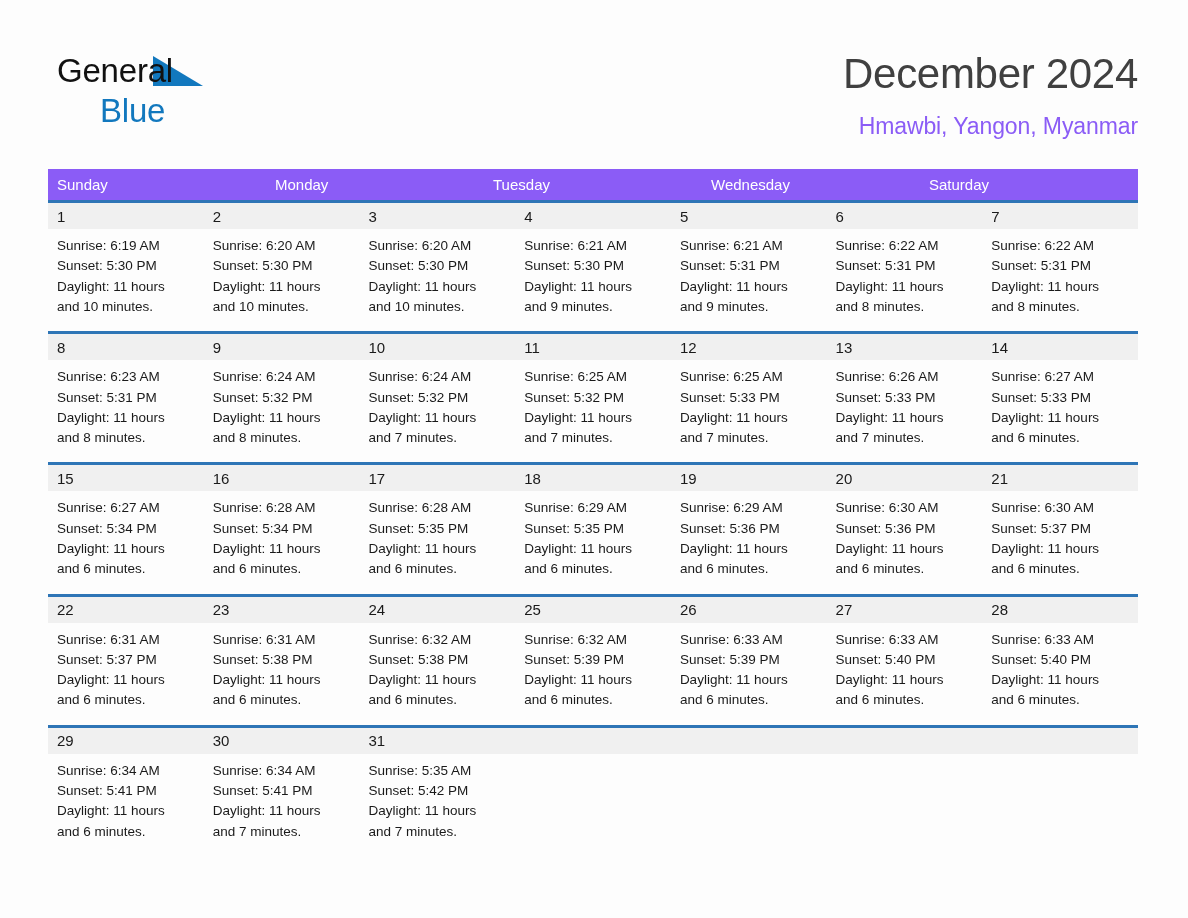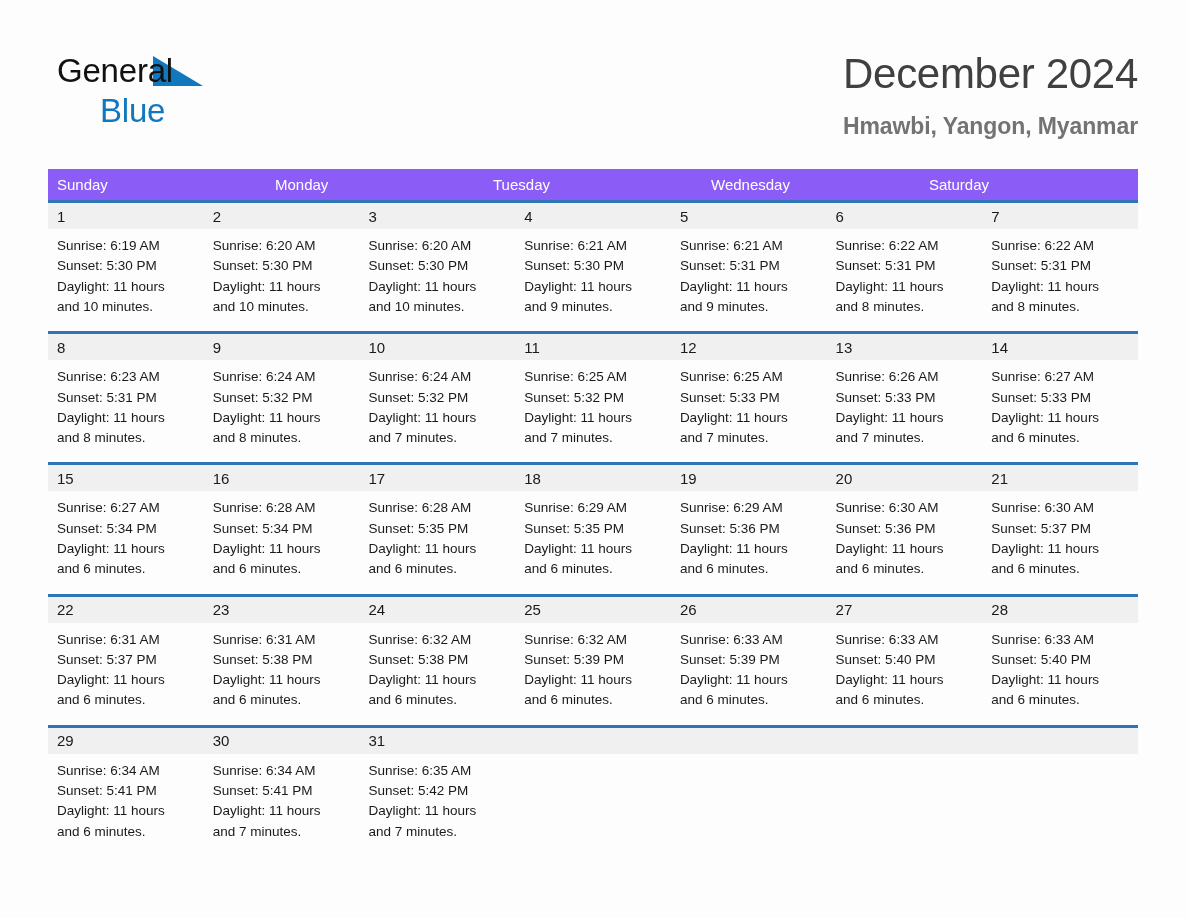--- a/index.html
+++ b/index.html
@@ -27,21 +27,21 @@
   .logo-line2 {
     font-size: 33px; color: #1278be; letter-spacing: -0.2px;
     line-height: 1; margin-top: 7px; margin-left: 43px;
   }
   .titles { text-align: right; padding-top: 2px; }
   .month-title {
     font-size: 42px; color: #404040; font-weight: normal;
     line-height: 1.12; letter-spacing: -0.3px;
   }
   .location {
-    font-size: 23px; color: #737373; font-weight: bold;
+    font-size: 23px; color: #8b5cf6; font-weight: normal;
     margin-top: 16px; letter-spacing: -0.1px;
   }
 
   
   .calendar { margin: 29px 50px 0 48px; width: 1090px; }
 
   .dow-row { display: flex; background: #8b5cf6; height: 31px; }
   .dow {
     flex: 1 1 0; color: #ffffff; font-size: 15px;
     display: flex; align-items: center; padding-left: 9px;
@@ -456,21 +456,21 @@
             <div>Sunset: 5:41 PM</div>
             <div>Daylight: 11 hours</div>
             <div>and 7 minutes.</div>
           </div>
         </div>
         <div class="cell">
           <div class="cell-num-band">
               <span class="cell-num">31</span>
             </div>
           <div class="cell-body">
-            <div>Sunrise: 6:35 AM</div>
+            <div>Sunrise: 5:35 AM</div>
             <div>Sunset: 5:42 PM</div>
             <div>Daylight: 11 hours</div>
             <div>and 7 minutes.</div>
           </div>
         </div>
         <div class="cell empty">
           <div class="cell-num-band">
               <span class="cell-num"></span>
             </div>
         </div>

